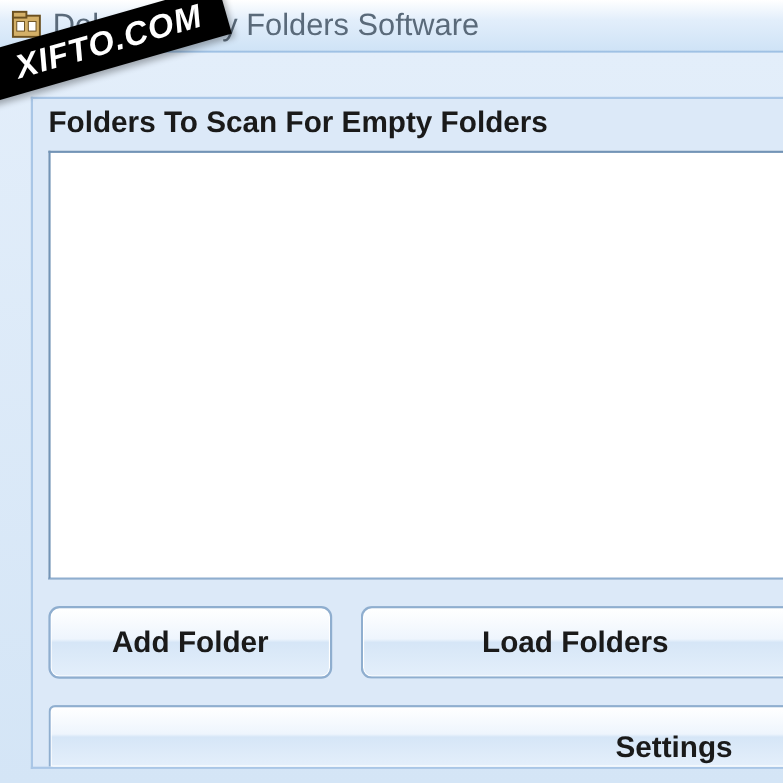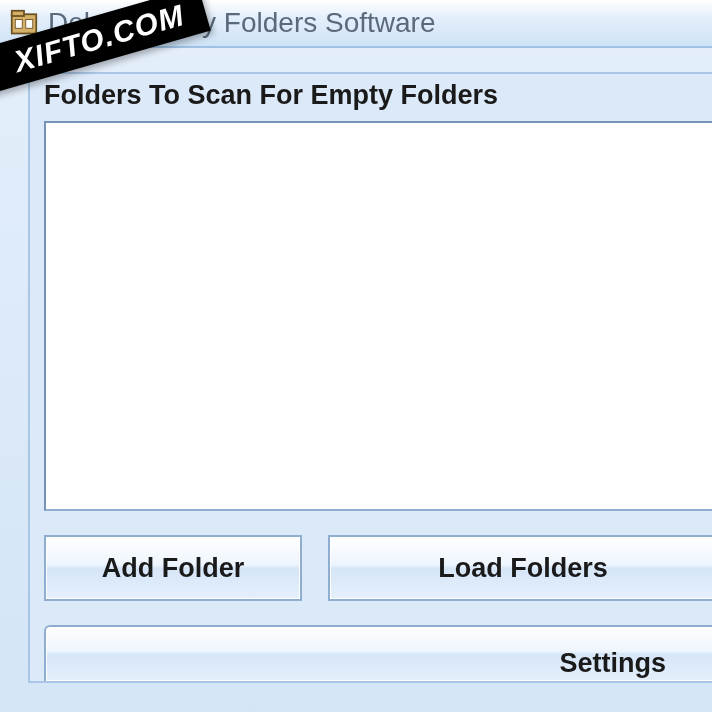--- a/index.html
+++ b/index.html
@@ -27,21 +27,21 @@
     width: 28px;
     height: 28px;
     display: inline-block;
   }
   .title-text {
     font-size: 28px;
     color: #5a6a7a;
     font-weight: normal;
   }
   .client {
-    padding: 24px 0 0 28px;
+    padding: 40px 0 0 28px;
     background: linear-gradient(to bottom, #e3eefa 0%, #d4e5f6 100%);
     height: calc(100% - 48px);
   }
   .group {
     background: #dce9f8;
     border: 2px solid #a9c6e6;
     border-right: none;
     padding: 0;
     width: calc(100% + 4px);
     position: relative;
@@ -65,21 +65,21 @@
   .button-row {
     display: flex;
     gap: 26px;
     padding: 0 0 24px 14px;
   }
   .btn {
     flex: 0 0 auto;
     height: 66px;
     background: linear-gradient(to bottom, #ffffff 0%, #eef5fd 45%, #d6e6f7 50%, #e4effb 100%);
     border: 2px solid #8faecf;
-    border-radius: 0;
+    border-radius: 10px;
     font-family: Tahoma, Arial, sans-serif;
     font-size: 27px;
     font-weight: bold;
     color: #1a1a1a;
     cursor: pointer;
     box-shadow: inset 0 0 0 1px #ffffff;
     display: flex;
     align-items: center;
     justify-content: center;
   }

